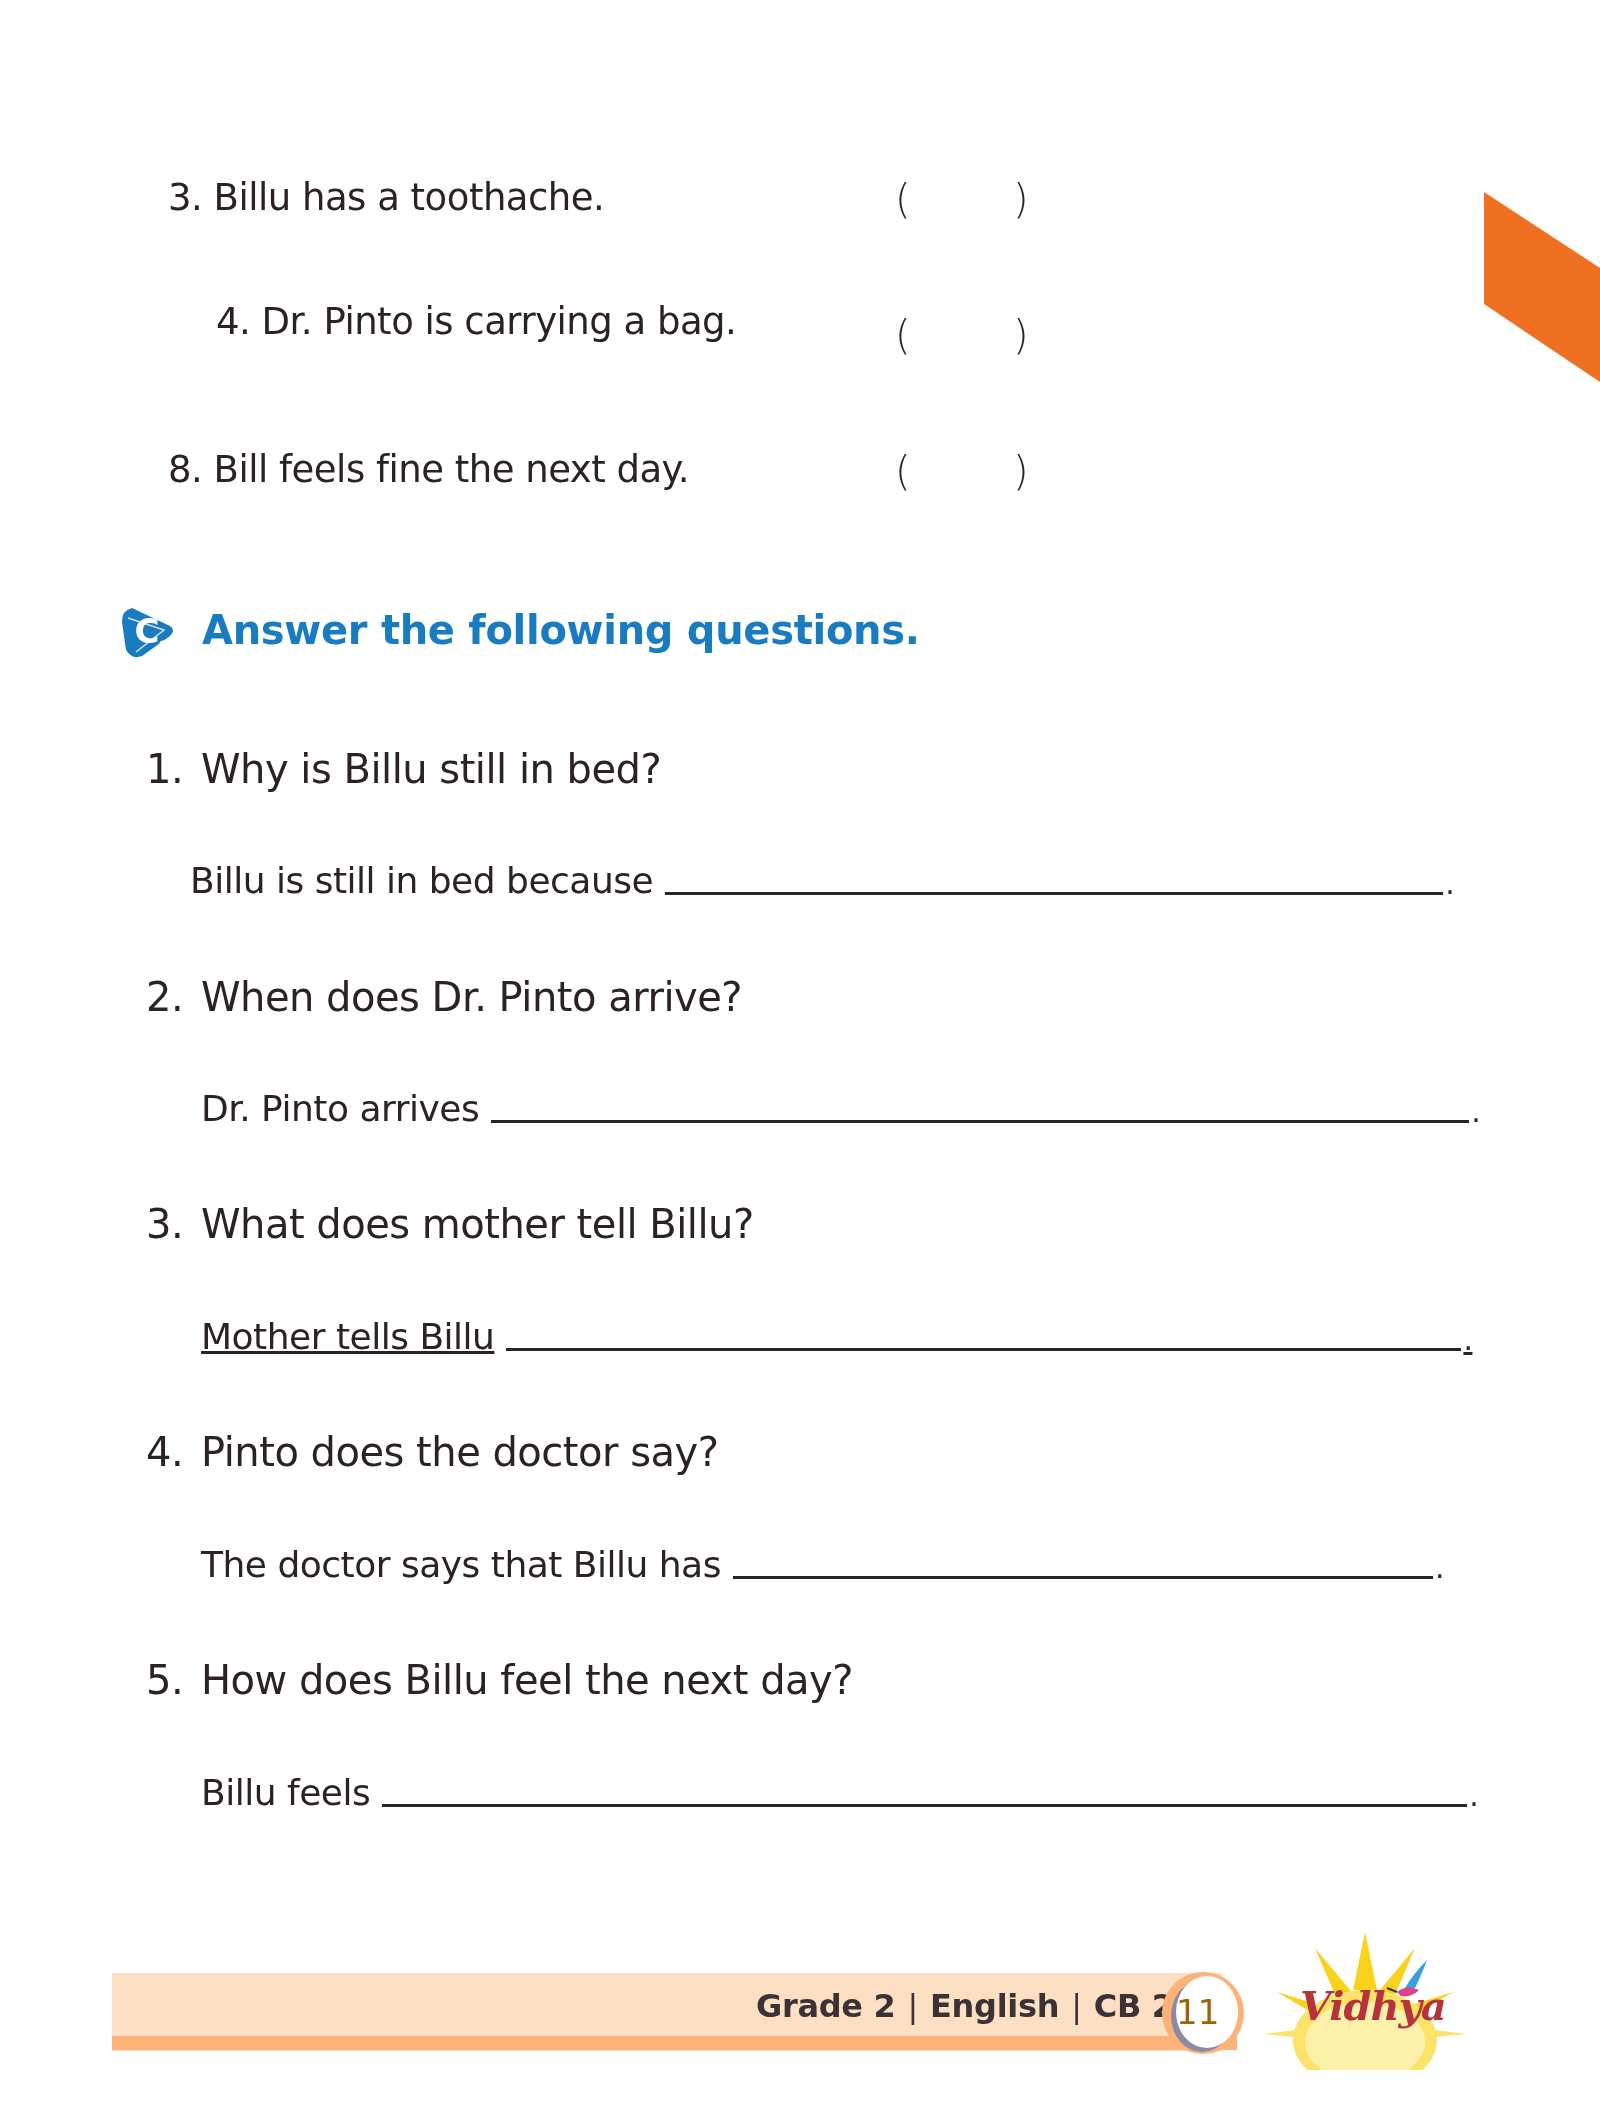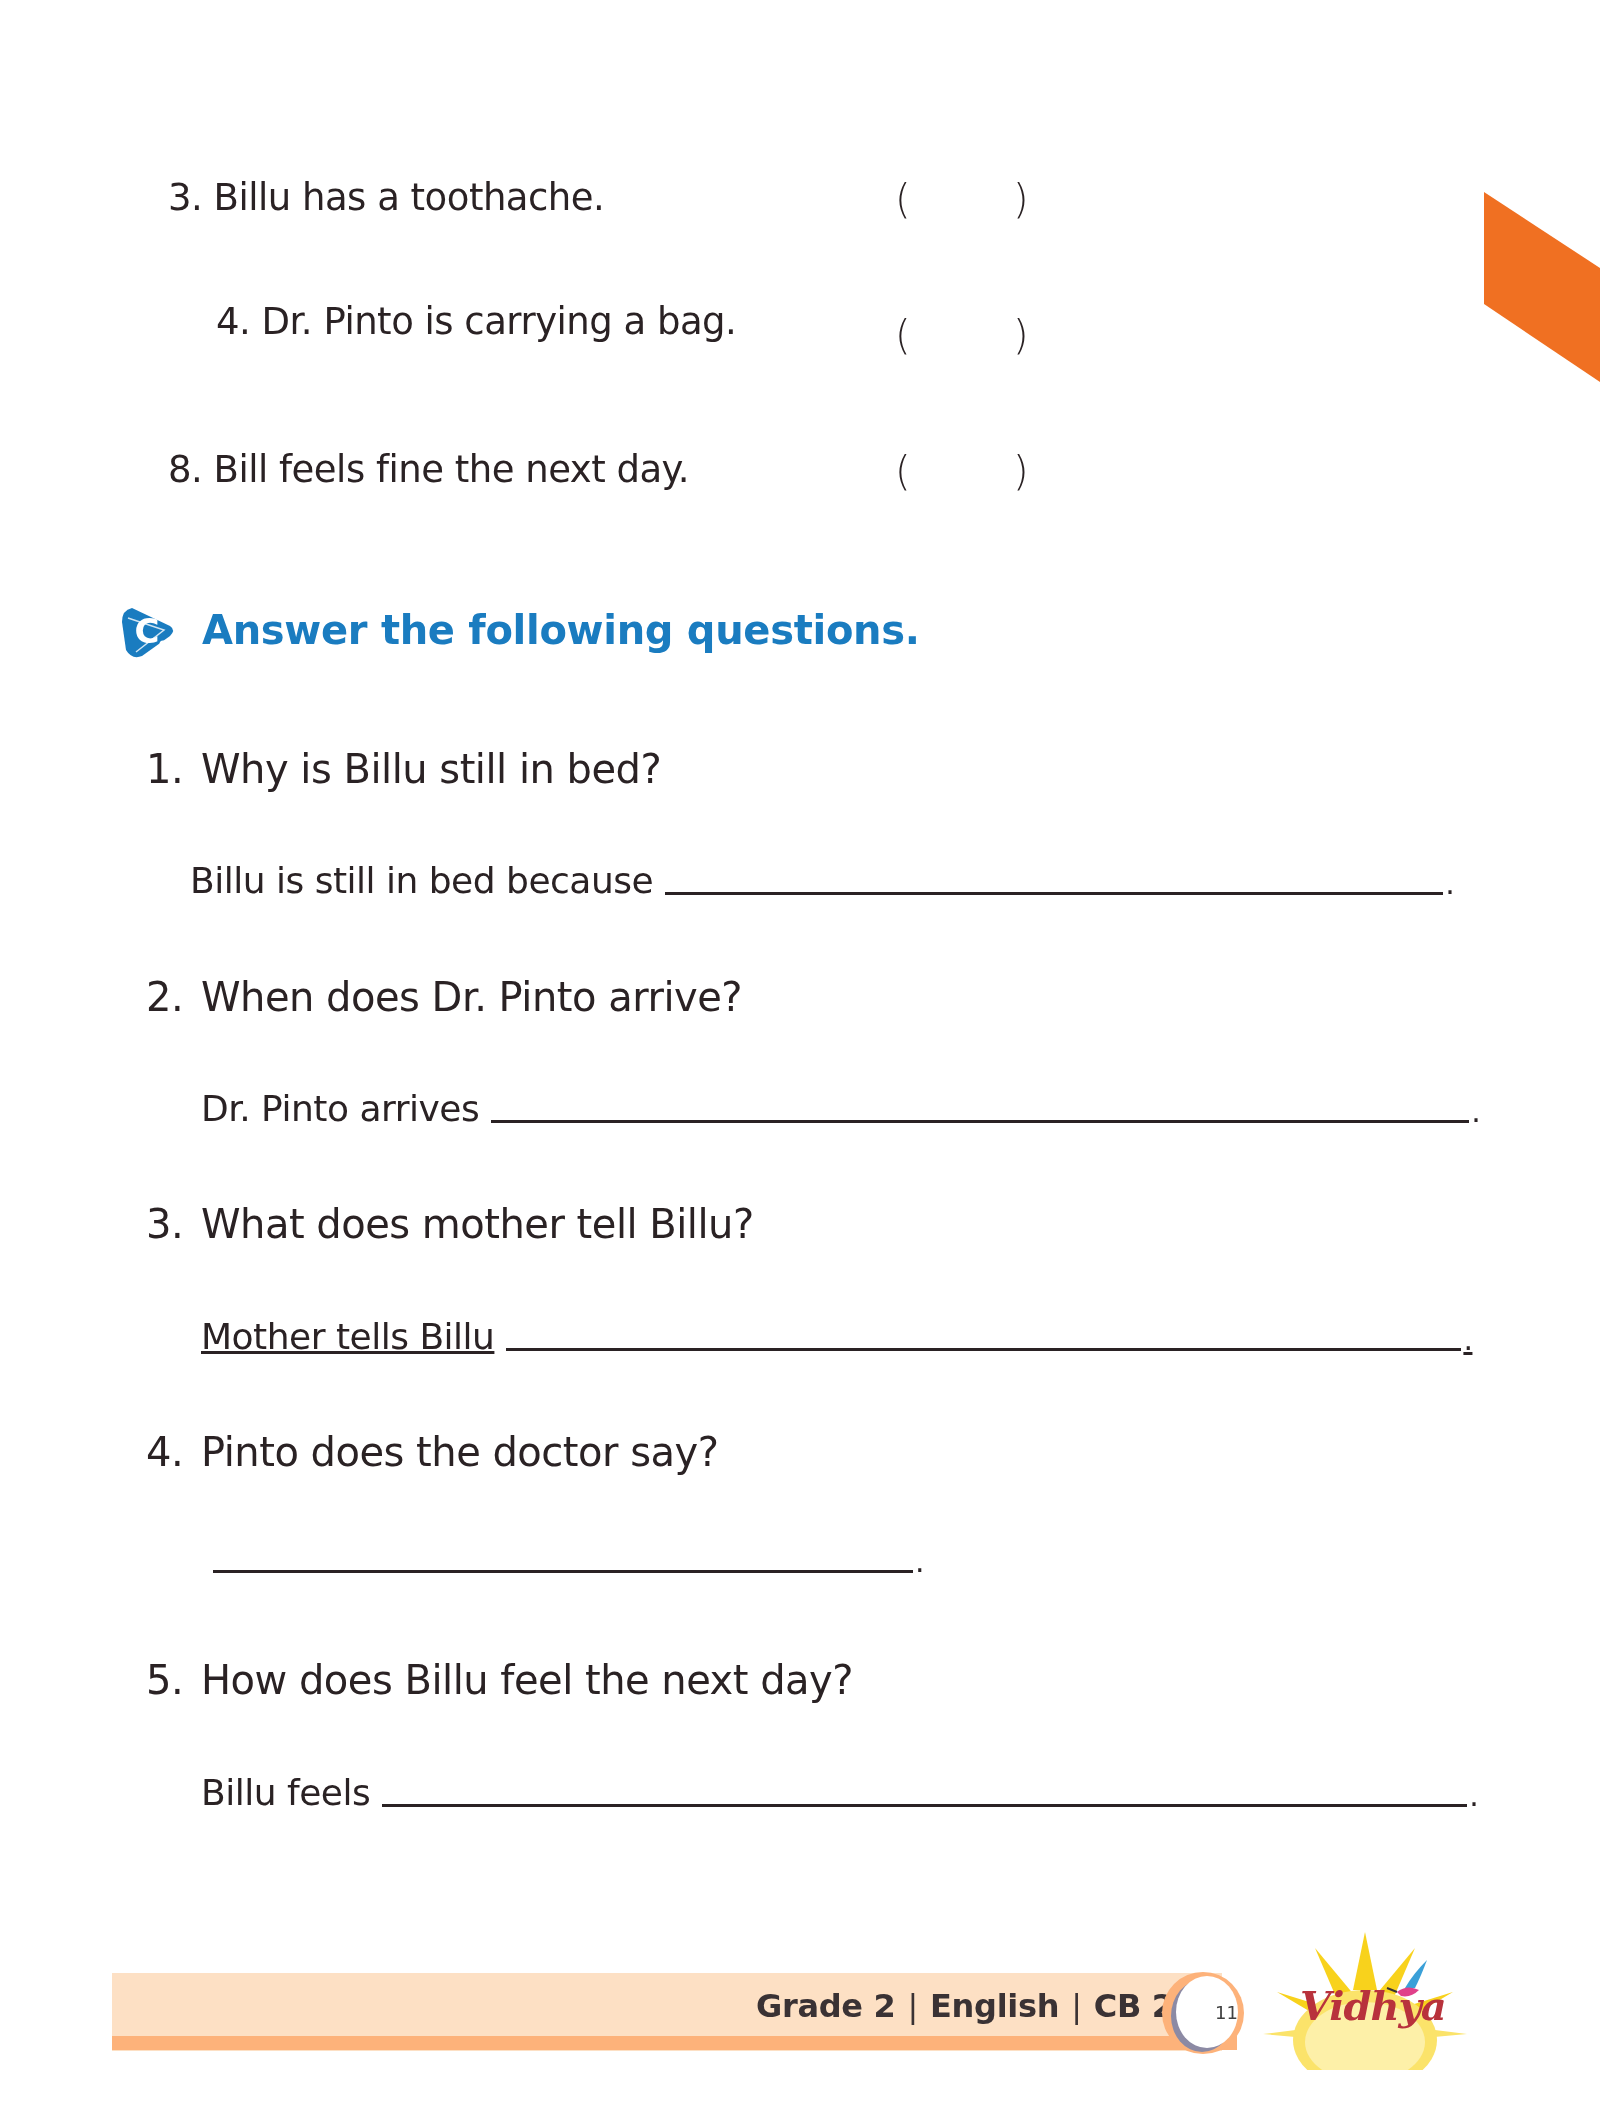--- a/index.html
+++ b/index.html
@@ -58,22 +58,22 @@
     .page-circle-outer {
       position: absolute; left: 1162px; top: 1972px;
       width: 82px; height: 82px; border-radius: 50%;
       background: #fdb27a;
     }
     .page-circle {
       position: absolute; left: 1176px; top: 1976px;
       width: 62px; height: 72px; border-radius: 50%;
       background: #ffffff;
       box-shadow: -5px 4px 0 #8c8aa4;
-      display: flex; align-items: center; justify-content: flex-end;
-      font-size: 18px; color: #404040;
+      display: flex; align-items: center; justify-content: flex-start;
+      font-size: 34px; color: #a16207;
     }
     .logo { position: absolute; left: 1255px; top: 1930px; width: 220px; height: 140px; }
     .logo-text {
       position: absolute; left: 1300px; top: 1982px;
       font-family: "DejaVu Serif", "Liberation Serif", serif;
       font-style: italic; font-weight: bold;
       font-size: 40px; color: #b8323c; letter-spacing: -1px;
     }
   </style>
 </head>
@@ -136,20 +136,21 @@
 <div class="a" style="left:201px; top:1316px;text-decoration:underline;">
   <span>Mother tells Billu</span>
   <span class="blank" style="width:955px;"></span>
   <span class="dot">.</span>
 </div>
 
 <div class="q" style="top:1429px;">
   <span class="num">4.</span><span>Pinto does the doctor say?</span>
 </div>
 <div class="a" style="left:201px; top:1544px;">
+  <span>The doctor says that Billu has</span>
   <span class="blank" style="width:700px;"></span>
   <span class="dot">.</span>
 </div>
 
 <div class="q" style="top:1657px;">
   <span class="num">5.</span><span>How does Billu feel the next day?</span>
 </div>
 <div class="a" style="left:201px; top:1772px;">
   <span>Billu feels</span>
   <span class="blank" style="width:1085px;"></span>

